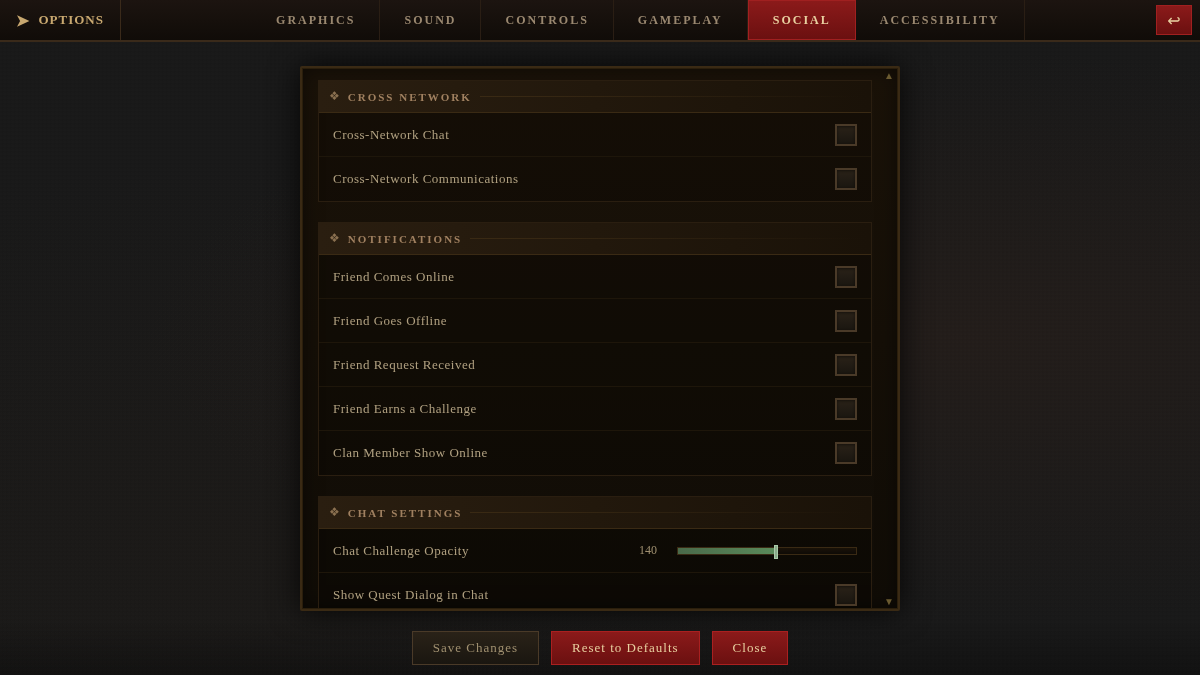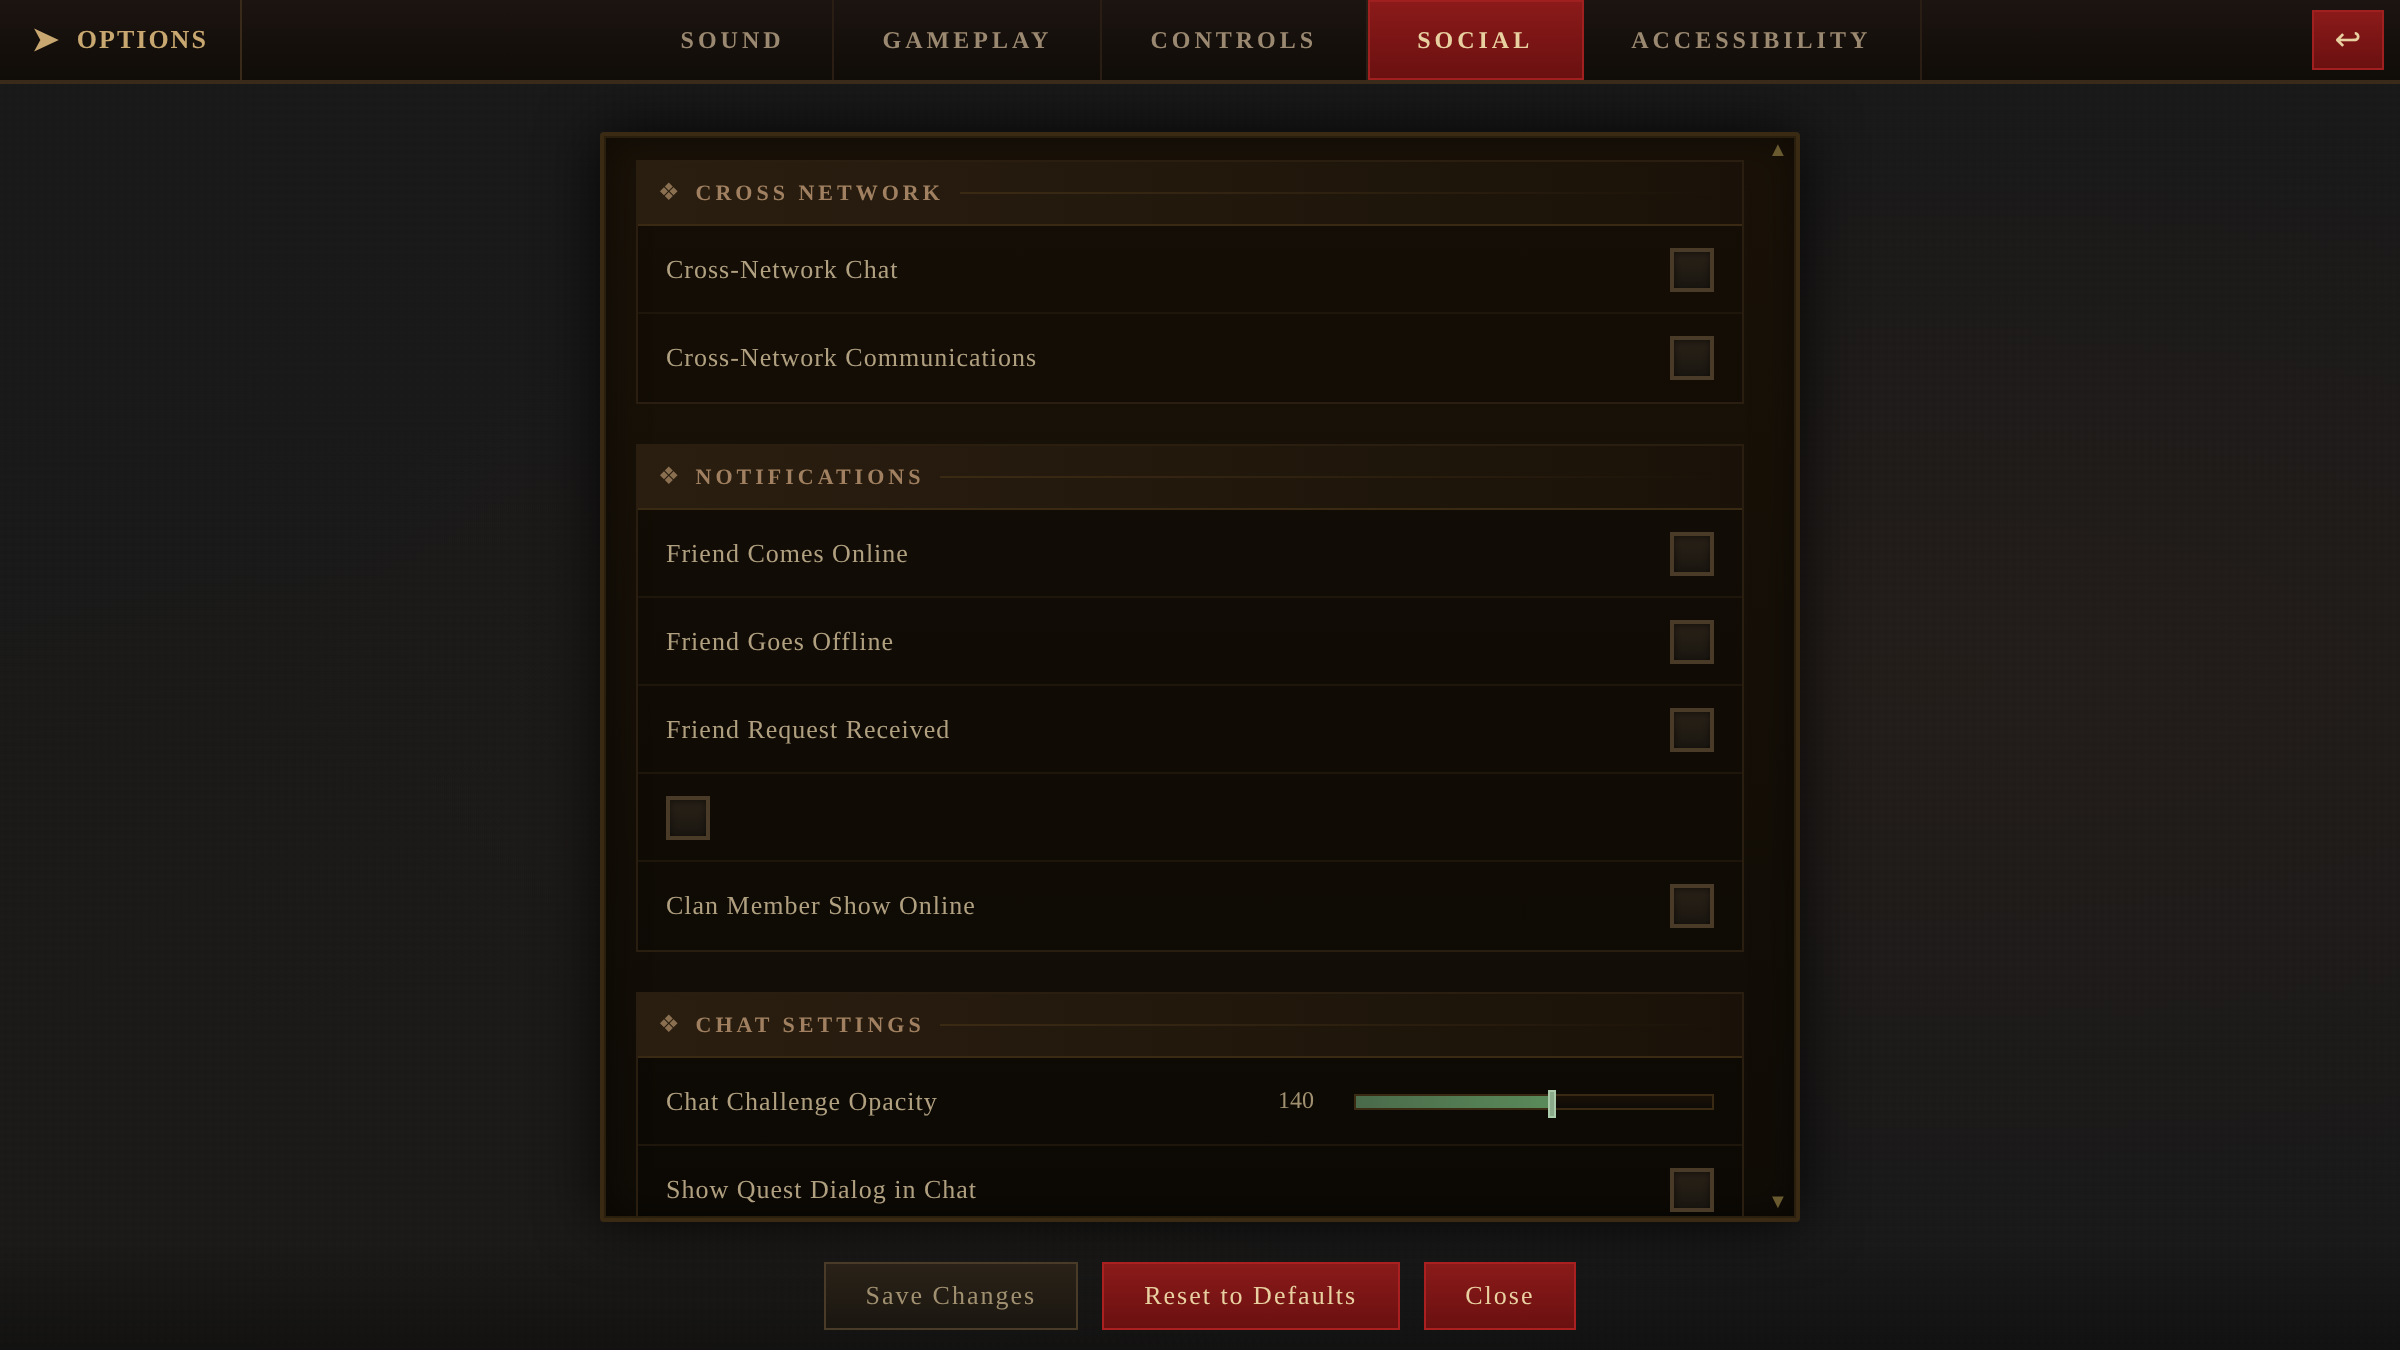--- a/index.html
+++ b/index.html
@@ -328,23 +328,24 @@
   </style>
 </head>
 <body>
 
 <div class="nav-bar">
   <div class="nav-options">
     <span class="nav-arrow">➤</span>
     <span>OPTIONS</span>
   </div>
   <div class="nav-tabs">
+    <div class="nav-tab">GRAPHICS</div>
     <div class="nav-tab">SOUND</div>
+    <div class="nav-tab">CONTROLS</div>
     <div class="nav-tab">GAMEPLAY</div>
-    <div class="nav-tab">CONTROLS</div>
     <div class="nav-tab active">SOCIAL</div>
     <div class="nav-tab">ACCESSIBILITY</div>
   </div>
   <div class="nav-close">↩</div>
 </div>
 
 <div class="main-content">
   <div class="settings-panel">
     <div class="scrollable-content">
 
@@ -376,20 +377,21 @@
         </div>
         <div class="setting-row">
           <span class="setting-label">Friend Goes Offline</span>
           <div class="checkbox"></div>
         </div>
         <div class="setting-row">
           <span class="setting-label">Friend Request Received</span>
           <div class="checkbox"></div>
         </div>
         <div class="setting-row">
+          <span class="setting-label">Friend Earns a Challenge</span>
           <div class="checkbox"></div>
         </div>
         <div class="setting-row">
           <span class="setting-label">Clan Member Show Online</span>
           <div class="checkbox"></div>
         </div>
       </div>
 
       <div class="section-container">
         <div class="section-header">

